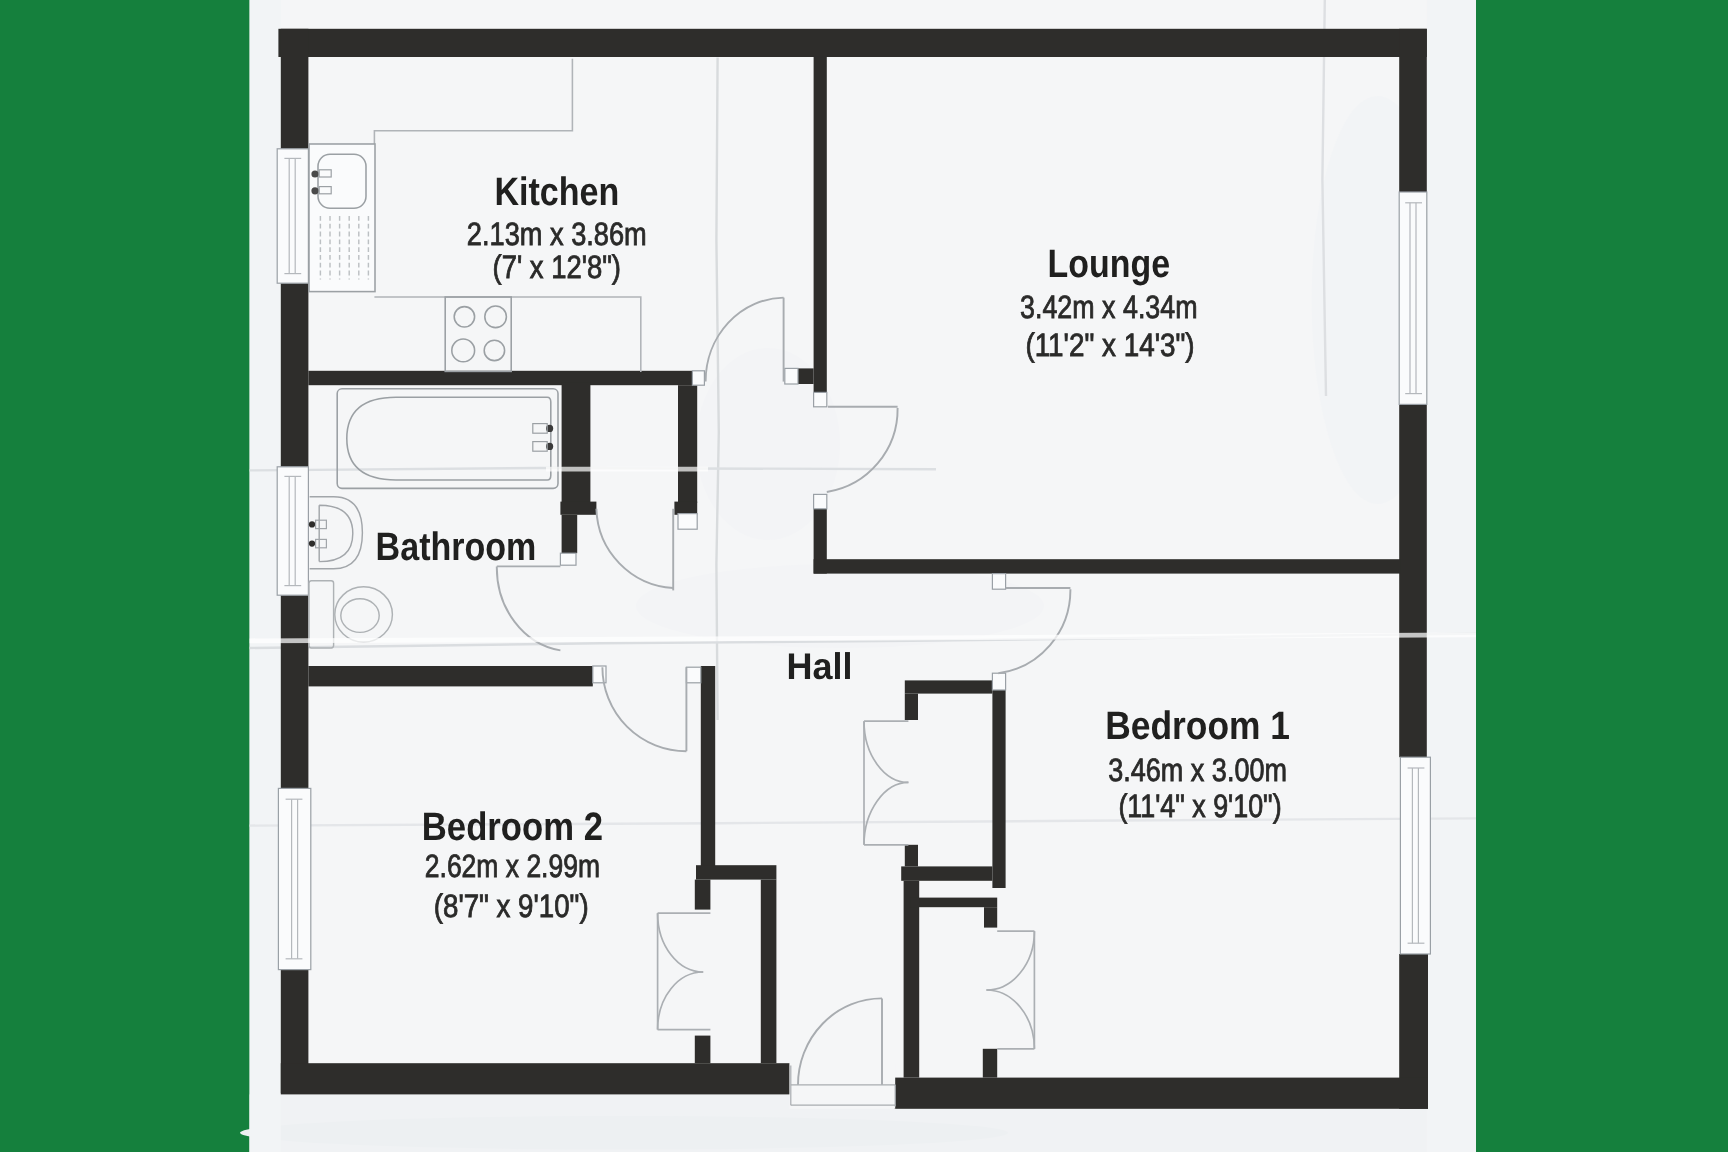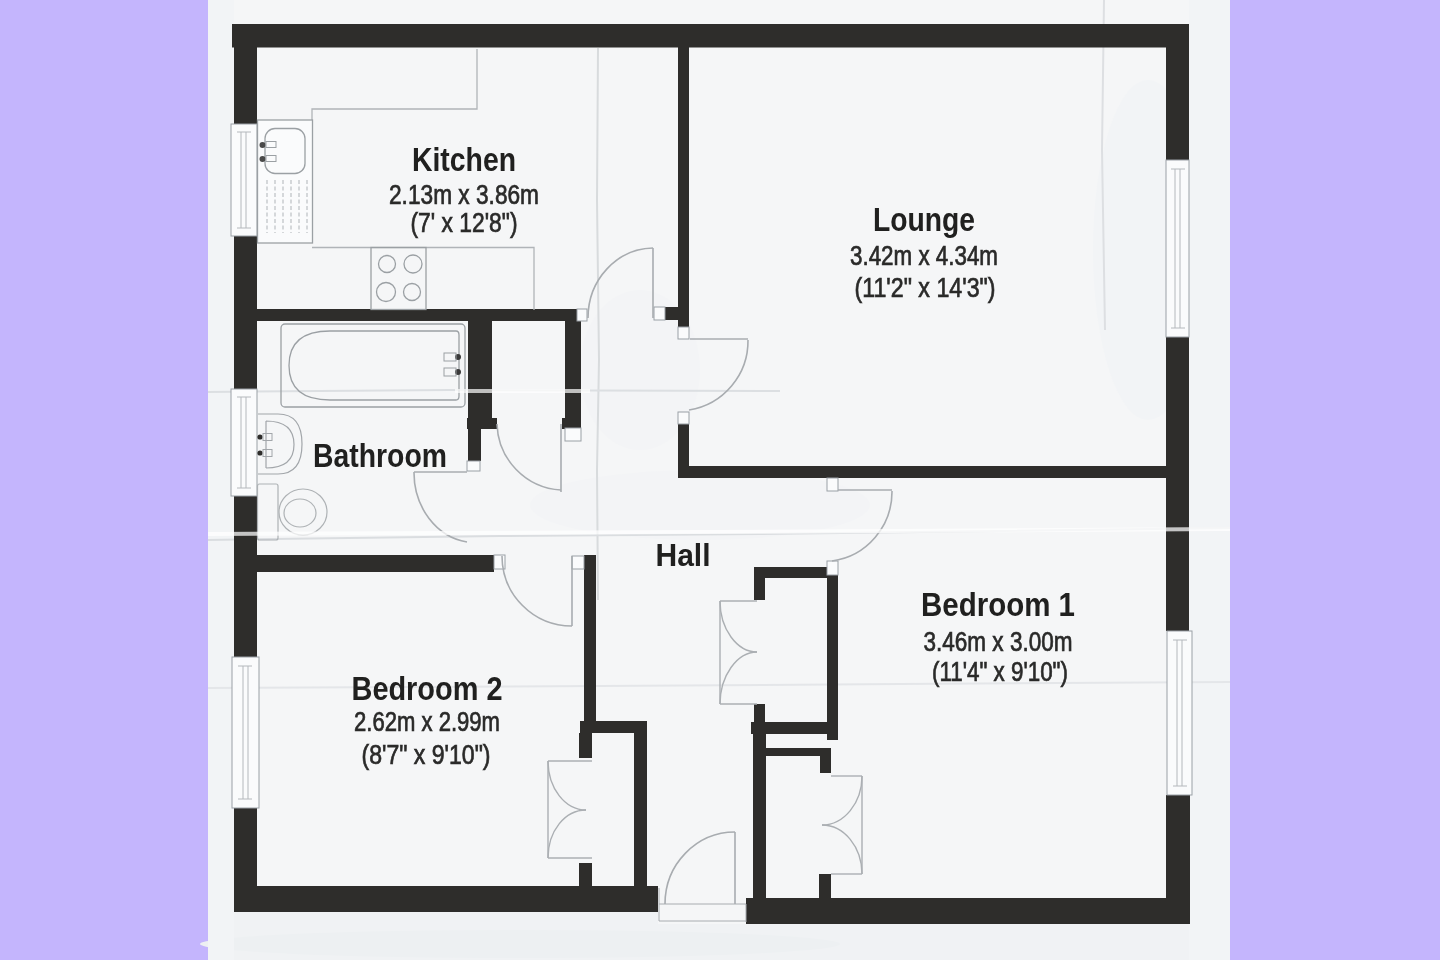--- a/index.html
+++ b/index.html
@@ -1,16 +1,16 @@
 <!DOCTYPE html>
 <html><head>
 <meta charset="utf-8">
 <style>
   html,body{margin:0;padding:0;background:#000;}
-  #stage{position:relative;width:1440px;height:960px;overflow:hidden;background:#c4b5fd;
+  #stage{position:relative;width:1440px;height:960px;overflow:hidden;background:#15803d;
          font-family:"Liberation Sans", sans-serif;}
   svg{position:absolute;left:0;top:0;}
   .room{font-weight:bold;fill:#20201f;}
   .dim{fill:#2a2a29;stroke:#2a2a29;stroke-width:0.7;}
 </style>
 </head>
 <body>
 <div id="stage">
 <svg width="1440" height="960" viewBox="0 0 1440 960">
 

